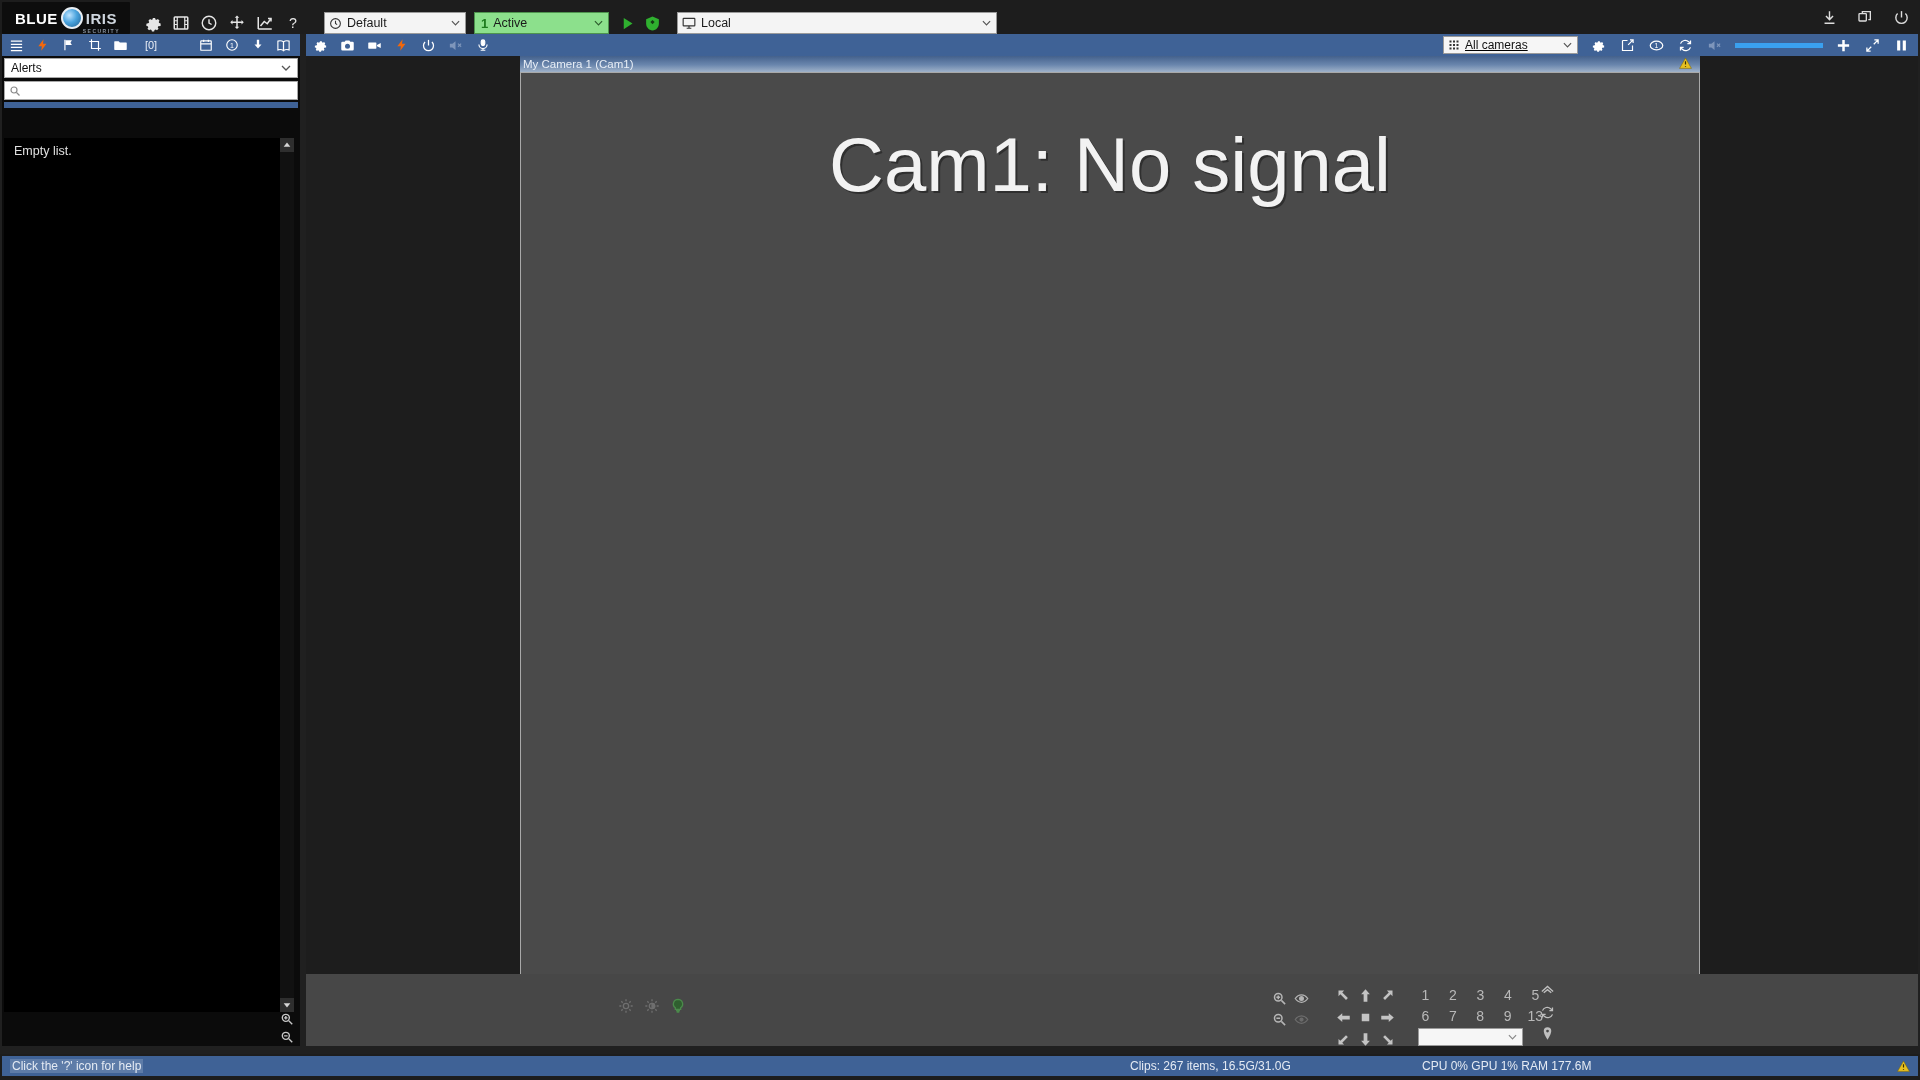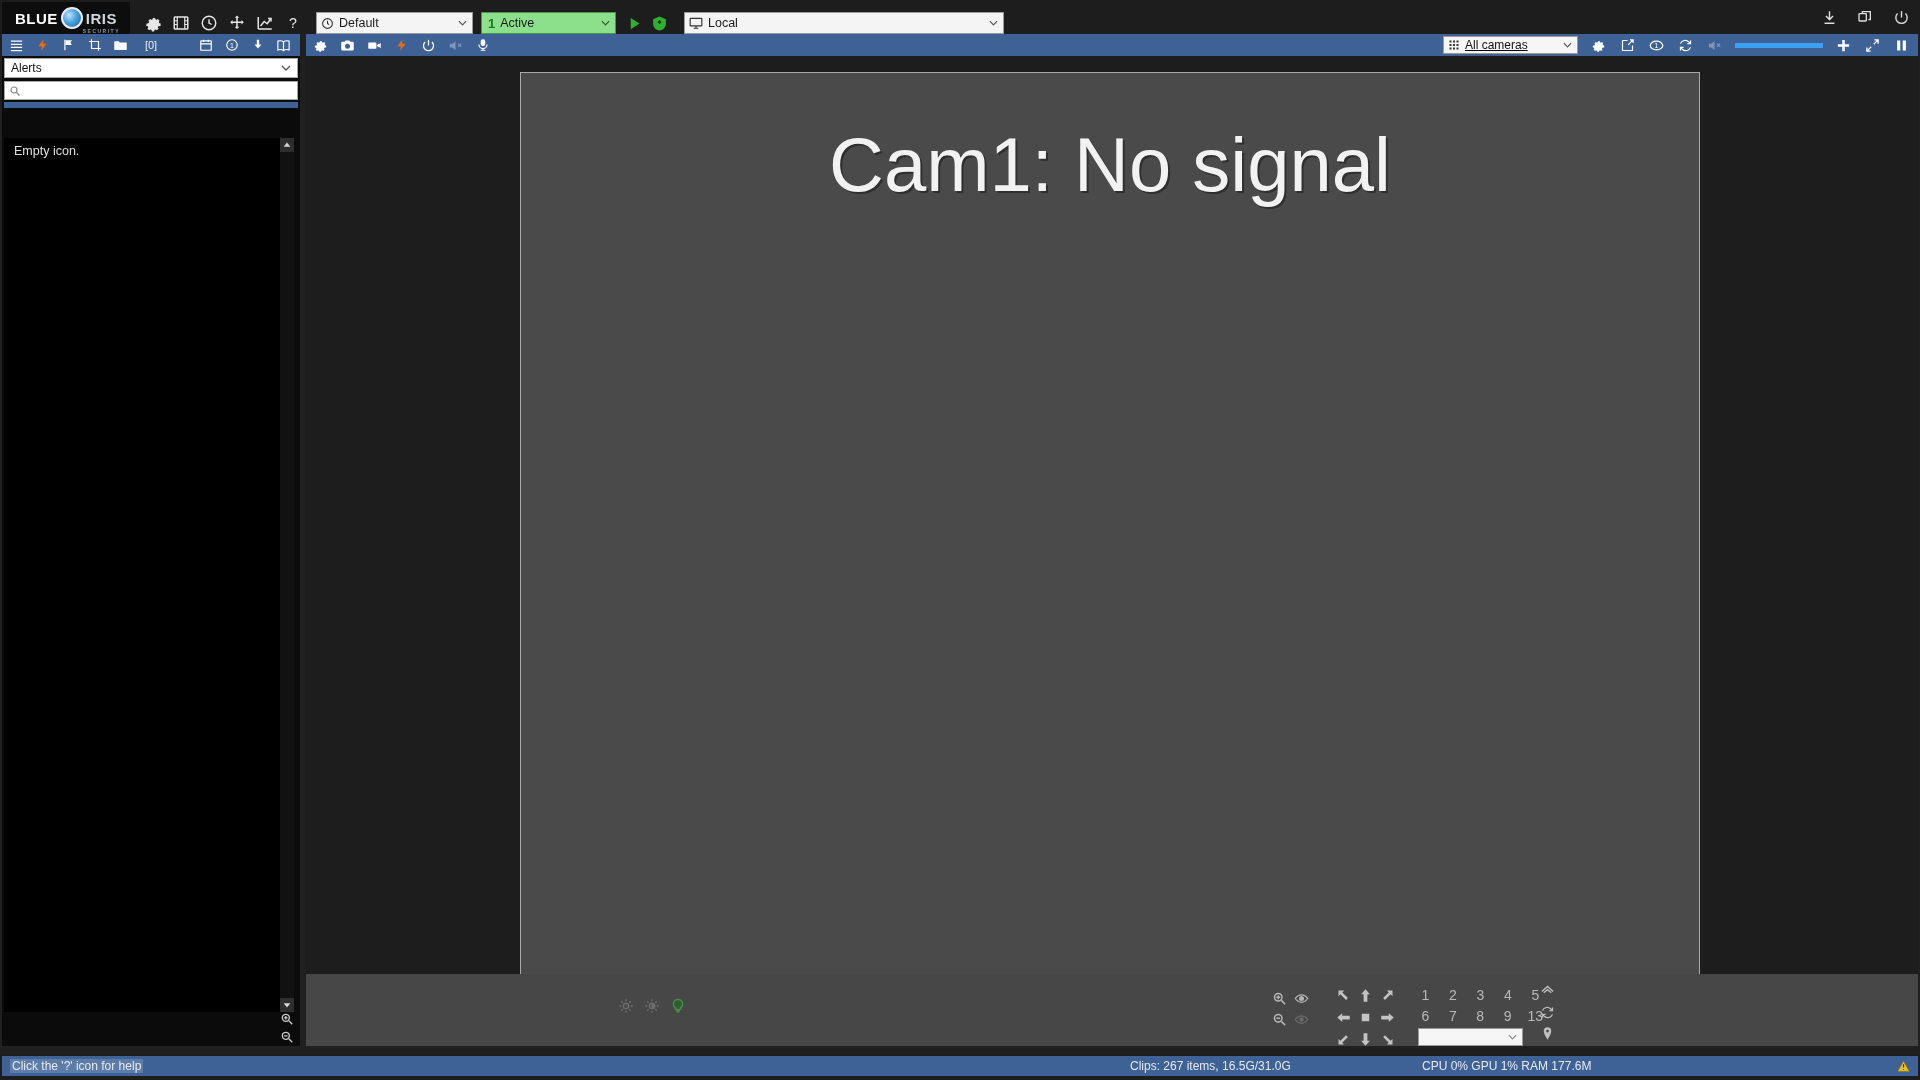--- a/index.html
+++ b/index.html
@@ -48,21 +48,21 @@
   .combo {
     height: 22px; background: #f4f4f4; border: 1px solid #9a9a9a;
     display: flex; align-items: center; color: #1a1a1a; font-size: 12.5px;
     position: relative; padding-left: 4px; cursor: pointer;
   }
   .combo .cb-text { margin-left: 5px; white-space: nowrap; overflow: hidden; }
   .combo .cb-arrow {
     position: absolute; right: 5px; top: 50%; transform: translateY(-50%);
     width: 9px; height: 9px;
   }
-  .combo-default { width: 157px; margin-left: 12px; }
+  .combo-default { width: 142px; margin-left: 20px; }
   .combo-active { width: 135px; margin-left: 8px; background: #8ce08c; border-color: #4e944e; }
   .combo-local { width: 320px; margin-left: 14px; }
 
   .tb-play { margin-left: 8px; width: 20px; height: 22px; display:flex; align-items:center; justify-content:center; cursor:pointer;}
   .tb-shield { margin-left: 4px; width: 22px; height: 22px; display:flex; align-items:center; justify-content:center; cursor:pointer;}
 
   .topbar-right {
     position: absolute; right: 8px; top: 0; height: 34px;
     display: flex; align-items: center; gap: 14px;
   }
@@ -432,21 +432,21 @@
       <svg class="search-ico" viewBox="0 0 24 24" fill="none" stroke="currentColor" stroke-width="2.4">
           <circle cx="10" cy="10" r="6"></circle>
           <path d="M15 15l6 6"></path>
         </svg>
       <input type="text" placeholder="" style="">
     </div>
 
     <div class="alerts-divider"></div>
 
     <div class="alerts-list">
-      <div class="empty-text">Empty icon.</div>
+      <div class="empty-text">Empty list.</div>
     </div>
 
     <div class="left-scrollbar">
       <div class="sb-btn sb-up">
         <svg width="10" height="10" viewBox="0 0 12 12" fill="currentColor">
             <path d="M6 3l4 5H2z"></path>
           </svg>
       </div>
       <div class="sb-btn sb-down">
         <svg width="10" height="10" viewBox="0 0 12 12" fill="currentColor">
@@ -581,20 +581,27 @@
               <rect x="5" y="4" width="5" height="16"></rect>
               <rect x="14" y="4" width="5" height="16"></rect>
             </svg>
         </div>
       </div>
     </div>
 
     <div class="viewport">
 
       <div class="cam-pane">
+        <div class="cam-title">
+          <span>My Camera 1 (Cam1)</span>
+          <svg class="cam-warn" viewBox="0 0 24 24">
+            <path d="M12 2L23 21H1z" fill="#e8c120" stroke="#7a6408" stroke-width="1"></path>
+            <path d="M12 8v6M12 17v1.6" stroke="#3a3000" stroke-width="2.2"></path>
+          </svg>
+        </div>
         <div class="cam-video">
           <div class="nosignal">Cam1: No signal</div>
         </div>
       </div>
 
       <div class="ptz">
 
         <div class="ptz-light">
           <svg class="pl" viewBox="0 0 24 24" fill="none" stroke="currentColor" stroke-width="2">
               <circle cx="12" cy="12" r="4"></circle>

